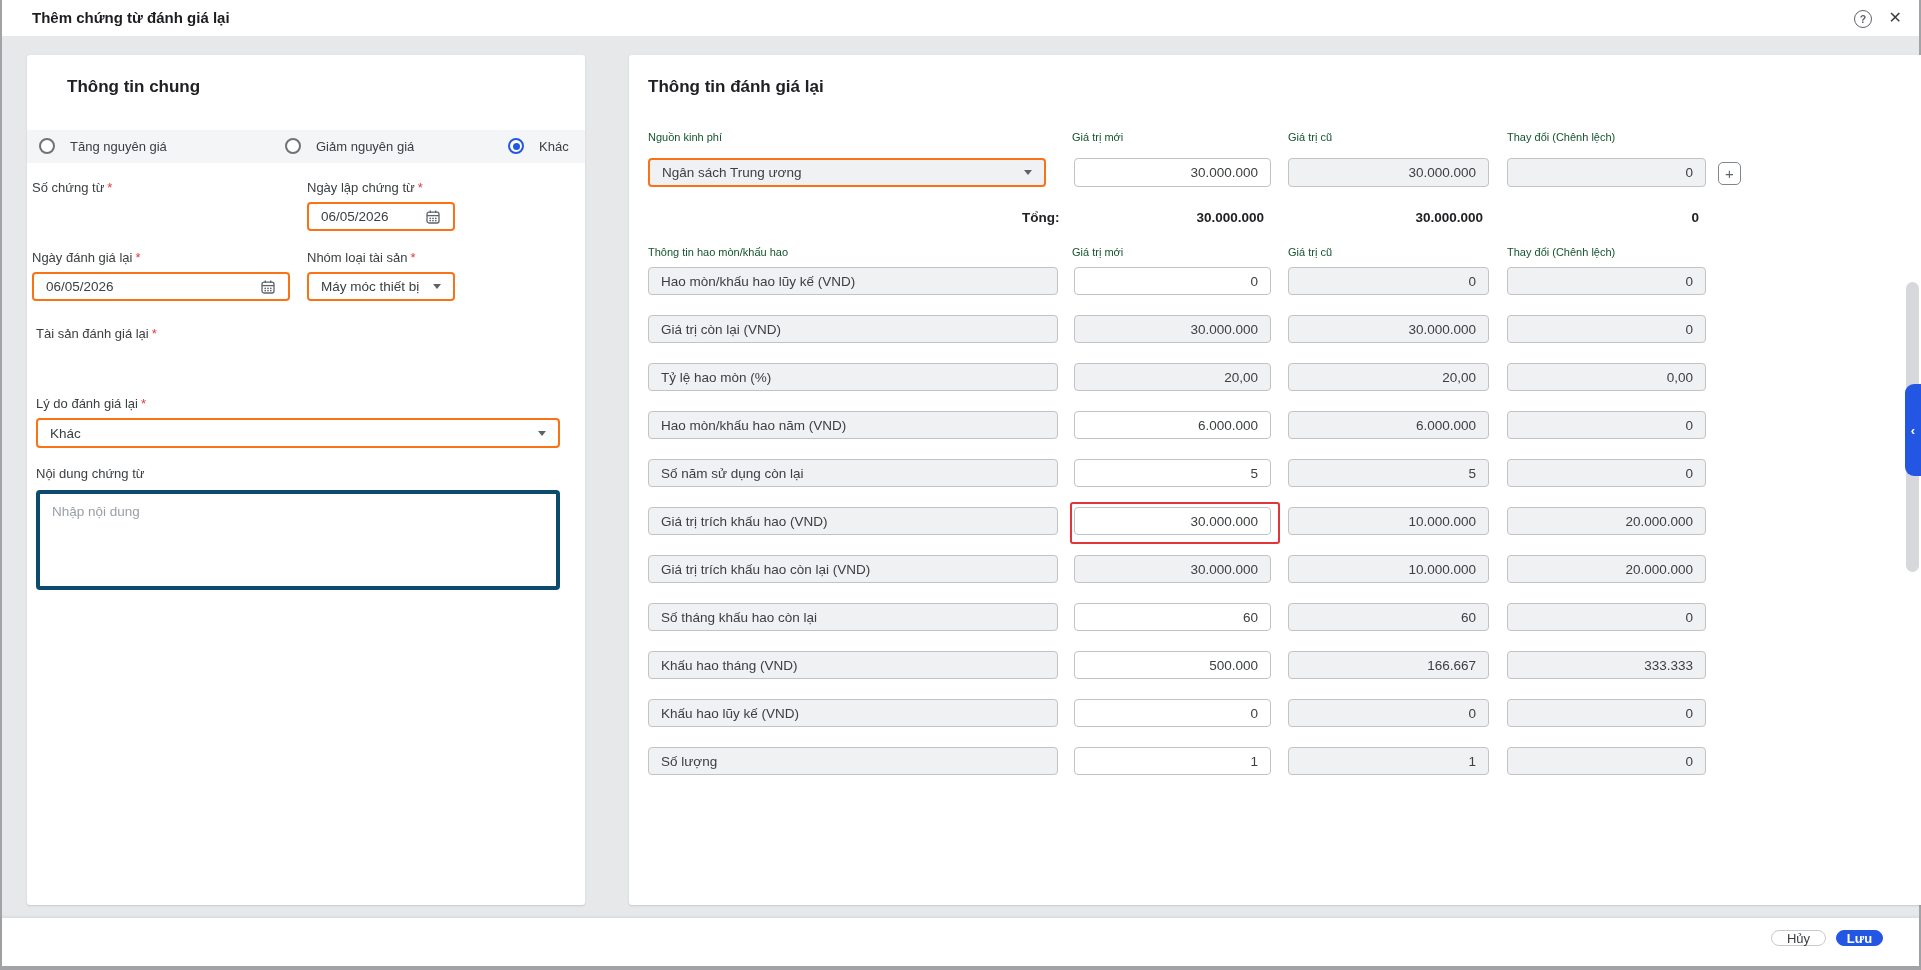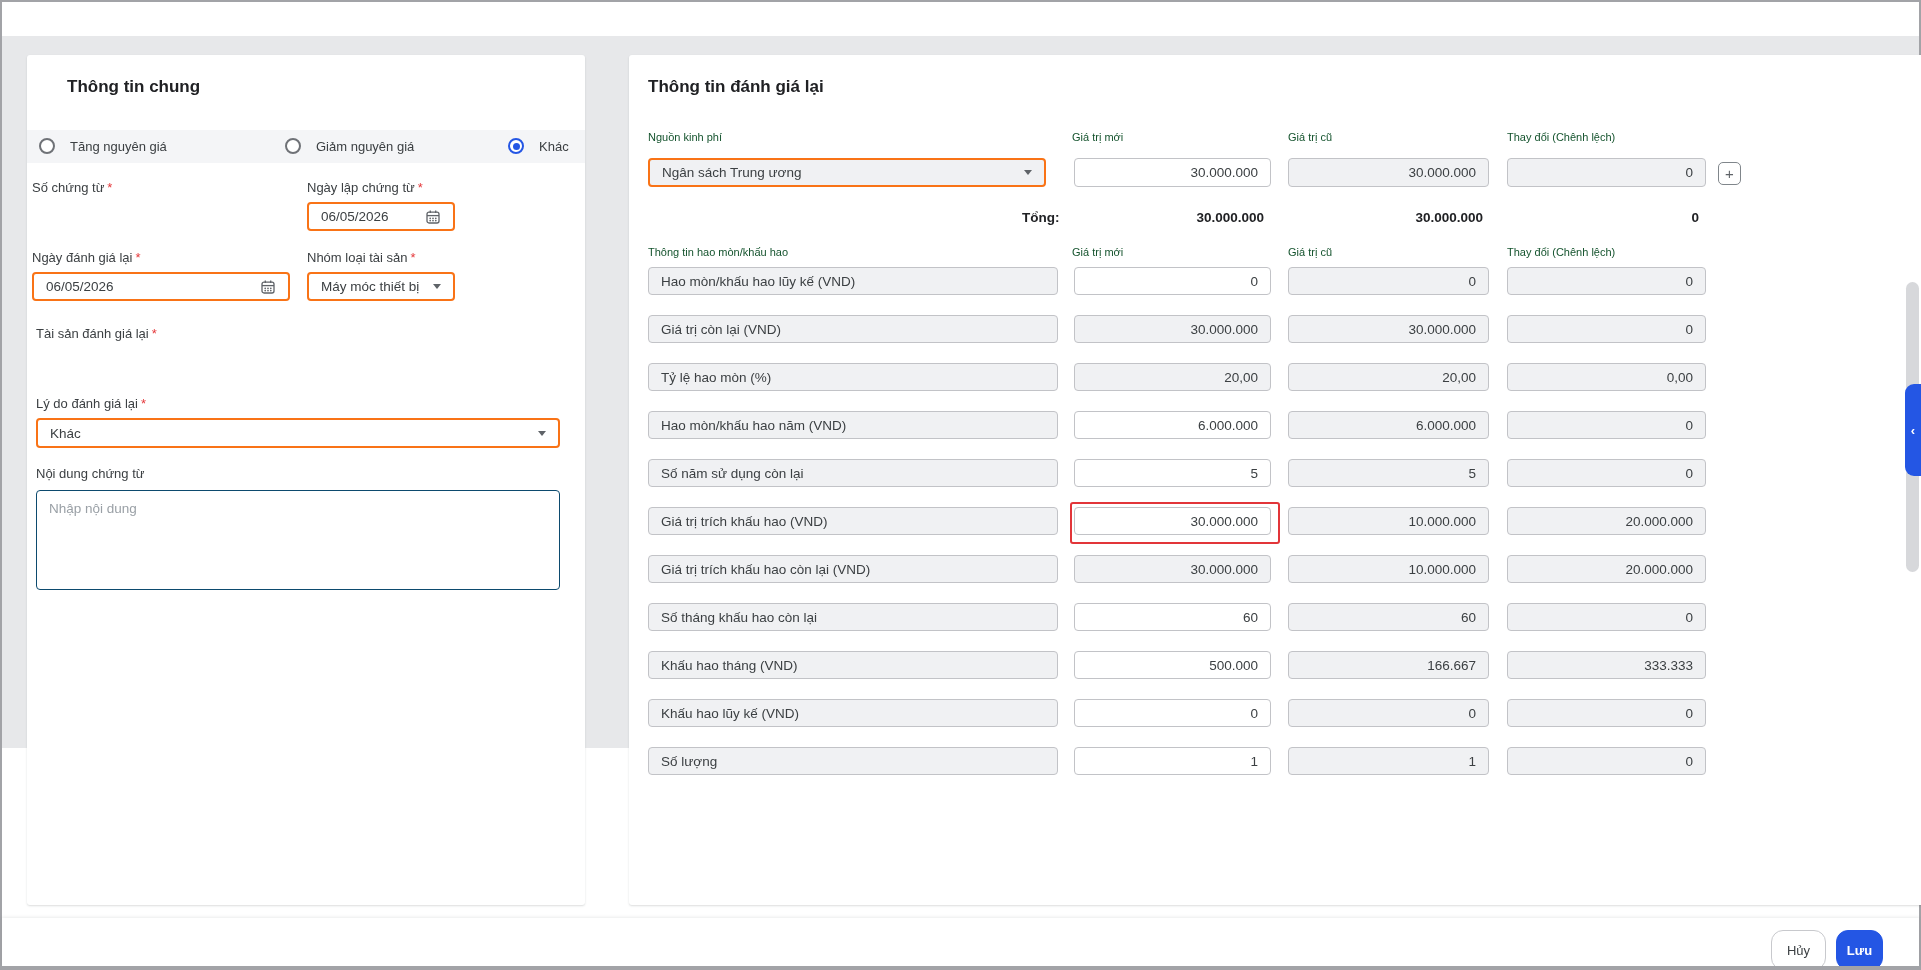--- a/index.html
+++ b/index.html
@@ -9,21 +9,21 @@
   .bottom-edge{position:absolute;left:0;right:0;bottom:0;height:4px;background:#a2a3a7;}
 
   
   .titlebar{position:absolute;left:2px;top:0;right:2px;height:36px;background:#fff;border-bottom:1px solid #e2e3e6;}
   .title{position:absolute;left:30px;top:0;line-height:36px;font-size:15px;font-weight:700;color:#1b1d20;}
   .icon-help{position:absolute;right:47px;top:10px;width:16px;height:16px;border:1.6px solid #5f6368;border-radius:50%;
              font-size:10.5px;font-weight:700;color:#5f6368;display:flex;align-items:center;justify-content:center;cursor:pointer;}
   .icon-close{position:absolute;right:17px;top:8px;font-size:16px;color:#3c4043;cursor:pointer;line-height:20px;}
 
   
-  .main{position:absolute;left:2px;top:36px;right:2px;height:712px;background:#e7e8ea;}
+  .main{position:absolute;left:2px;top:36px;right:2px;height:882px;background:#e7e8ea;}
   .card{position:absolute;background:#fff;border-radius:3px;box-shadow:0 1px 2px rgba(60,64,67,.18);}
   .card-left{left:25px;top:19px;width:558px;height:850px;}   
   .card-right{left:591px;top:19px;width:1310px;height:850px;margin-left:36px;}
   .section-title{position:absolute;font-size:17px;font-weight:700;color:#202124;}
 
   .lbl{position:absolute;font-size:13px;color:#3c4043;white-space:nowrap;}
   .req{color:var(--req,#e5383b);margin-left:3px;}
 
   .box{position:absolute;height:29px;border:2px solid #f97316;border-radius:4px;background:#fff;
        display:flex;align-items:center;padding:0 12px;box-sizing:border-box;font-size:13.5px;color:#3c4043;}
@@ -33,52 +33,59 @@
   .placeholder{color:#9aa0a6;}
 
   
   .radio-row{position:absolute;left:0;top:75px;width:100%;height:33px;background:#f4f5f7;}
   .radio-item{position:absolute;top:8px;display:flex;align-items:center;gap:15px;cursor:pointer;}
   .radio{width:16px;height:16px;border-radius:50%;border:2px solid #6f7277;box-sizing:border-box;position:relative;background:#fff;}
   .radio.checked{border-color:var(--accent,#2456e4);}
   .radio.checked::after{content:"";position:absolute;left:2.5px;top:2.5px;width:7px;height:7px;border-radius:50%;background:var(--accent,#2456e4);}
   .radio-label{font-size:13px;color:#3c4043;}
 
-  .textarea{position:absolute;border:1px solid #0c4a6e;border-radius:4px;background:#fff;box-sizing:border-box;
+  .textarea{position:absolute;border:4px solid #0c4a6e;border-radius:4px;background:#fff;box-sizing:border-box;
             padding:10px 12px;font-size:13.5px;}
 
   
   .hdr{position:absolute;font-size:11px;color:#14532d;white-space:nowrap;}
   .cell{position:absolute;height:28px;border:1px solid #c2c3c7;border-radius:4px;background:#f0f1f3;
         display:flex;align-items:center;padding:0 12px;box-sizing:border-box;font-size:13.5px;color:#3c4043;white-space:nowrap;overflow:hidden;}
   .cell.val{justify-content:flex-end;}
   .cell.editable{background:#fff;}
   .total{position:absolute;font-size:13.5px;font-weight:700;color:#202124;}
   .total.val{text-align:right;}
   .plus-btn{position:absolute;width:21px;height:21px;border:1px solid #80868b;border-radius:5px;background:#fff;
             display:flex;align-items:center;justify-content:center;font-size:15px;color:#5f6368;cursor:pointer;line-height:1;}
   .hl-ring{position:absolute;width:206px;height:38px;border:2px solid var(--hl,#e23539);border-radius:3px;pointer-events:none;}
 
   
   .footer{position:absolute;left:2px;right:2px;top:918px;height:48px;background:#fff;box-shadow:0 -1px 3px rgba(60,64,67,.10);}
-  .btn{position:absolute;top:12px;height:40px;border-radius:12px;font-size:13px;display:flex;align-items:center;justify-content:center;cursor:pointer;box-sizing:border-box;margin-left:36px;}
+  .btn{position:absolute;top:12px;height:16px;border-radius:12px;font-size:13px;display:flex;align-items:center;justify-content:center;cursor:pointer;box-sizing:border-box;margin-left:36px;}
   .btn-cancel{right:93px;width:55px;background:#fff;border:1px solid #c8c9cd;color:#3c4043;}
   .btn-save{right:36px;width:47px;background:var(--accent,#2456e4);border:1px solid var(--accent,#2456e4);color:#fff;font-weight:700;}
 
   
   .scroll-strip{position:absolute;left:1904px;top:246px;width:13px;height:290px;background:#d7d8db;border-radius:7px;}
   .side-tab{position:absolute;left:1903px;top:348px;width:16px;height:92px;background:var(--accent,#2456e4);
             border-radius:9px 0 0 9px;display:flex;align-items:center;justify-content:center;color:#fff;font-size:13px;font-weight:700;cursor:pointer;}
   svg{display:block;}
 </style>
 </head>
 <body>
 
 <div class="app">
 
+  <div class="titlebar">
+    <div class="title">Thêm chứng từ đánh giá lại</div>
+    <div class="icon-help">
+        <span>?</span>
+      </div>
+    <div class="icon-close">✕</div>
+  </div>
 
   <div class="main">
 
     <div class="card card-left">
       <div class="section-title" style="left:40px;top:22px;">Thông tin chung</div>
 
       <div class="radio-row">
         <div class="radio-item" style="left:12px;">
           <span class="radio"></span>
           <span class="radio-label">Tăng nguyên giá</span>

